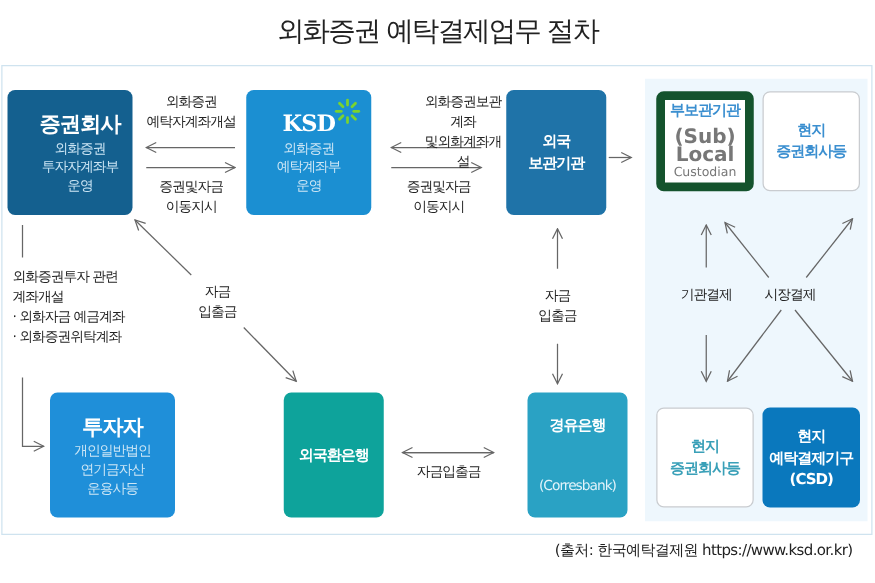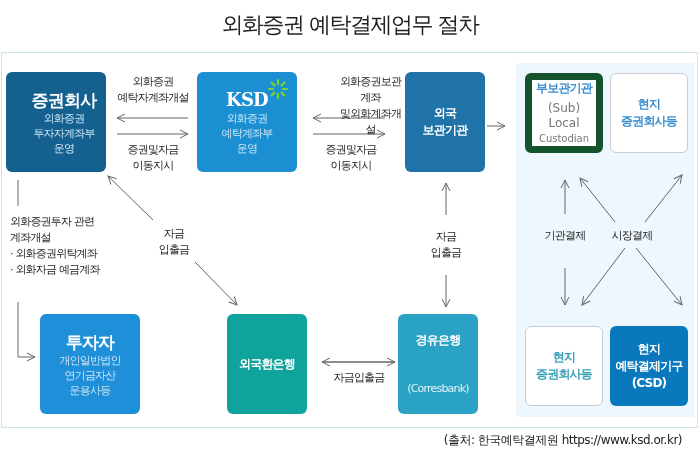--- a/index.html
+++ b/index.html
@@ -87,28 +87,28 @@
   <div class="big">투자자</div>
   <div class="sub">개인일반법인</div>
   <div class="sub">연기금자산</div>
   <div class="sub">운용사등</div>
 </div>
 
 <div class="box" style="left:227px;top:314px;width:80px;height:100px;background:#0ea39b;">
   <div class="mid">외국환은행</div>
 </div>
 
-<div class="box" style="left:398px;top:314px;width:80px;height:100px;background:#2aa2c4;">
+<div class="box" style="left:422px;top:314px;width:80px;height:100px;background:#2aa2c4;">
   <div class="mid">경유은행</div>
   <div class="sub" style="color:#e1f3fa;margin-top:32px;">(Corresbank)</div>
 </div>
 
 <div class="box" style="left:525px;top:73px;width:78px;height:80px;background:#fff;border:7px solid #14532d;">
   <div class="mid" style="color:#3b8fd0;margin-bottom:4px;">부보관기관</div>
-  <div class="sub" style="color:#777;letter-spacing:0;font-size:12px;">(Sub) Local</div>
+  <div class="sub" style="color:#777;letter-spacing:0;font-size:16px;font-weight:bold;">(Sub) Local</div>
   <div class="sub" style="color:#777;letter-spacing:0;font-size:10px;">Custodian</div>
 </div>
 
 <div class="box" style="left:610px;top:73px;width:78px;height:80px;background:#fff;border:1px solid #c9ccd0;">
   <div class="mid" style="color:#3b8fd0;">현지</div>
   <div class="mid" style="color:#3b8fd0;">증권회사등</div>
 </div>
 
 <div class="box" style="left:525px;top:326px;width:78px;height:80px;background:#fff;border:1px solid #c9ccd0;">
   <div class="mid" style="color:#3aa0b8;">현지</div>
@@ -133,22 +133,22 @@
   <div>외화증권보관계좌</div>
     <div>및외화계좌개설</div>
 </div>
 <div class="lbl" style="left:298px;top:142px;width:106px;">
   <div>증권및자금</div>
     <div>이동지시</div>
 </div>
 <div class="lbl" style="left:10px;top:214px;width:120px;text-align:left;">
   <div>외화증권투자 관련</div>
     <div>계좌개설</div>
-  <div>· 외화증권위탁계좌</div>
-    <div>· 외화자금 예금계좌</div>
+  <div>· 외화자금 예금계좌</div>
+    <div>· 외화증권위탁계좌</div>
 </div>
 <div class="lbl" style="left:152px;top:226px;width:44px;">
   <div>자금</div>
     <div>입출금</div>
 </div>
 <div class="lbl" style="left:424px;top:229px;width:44px;">
   <div>자금</div>
     <div>입출금</div>
 </div>
 <div class="lbl" style="left:322px;top:370px;width:74px;">자금입출금</div>

